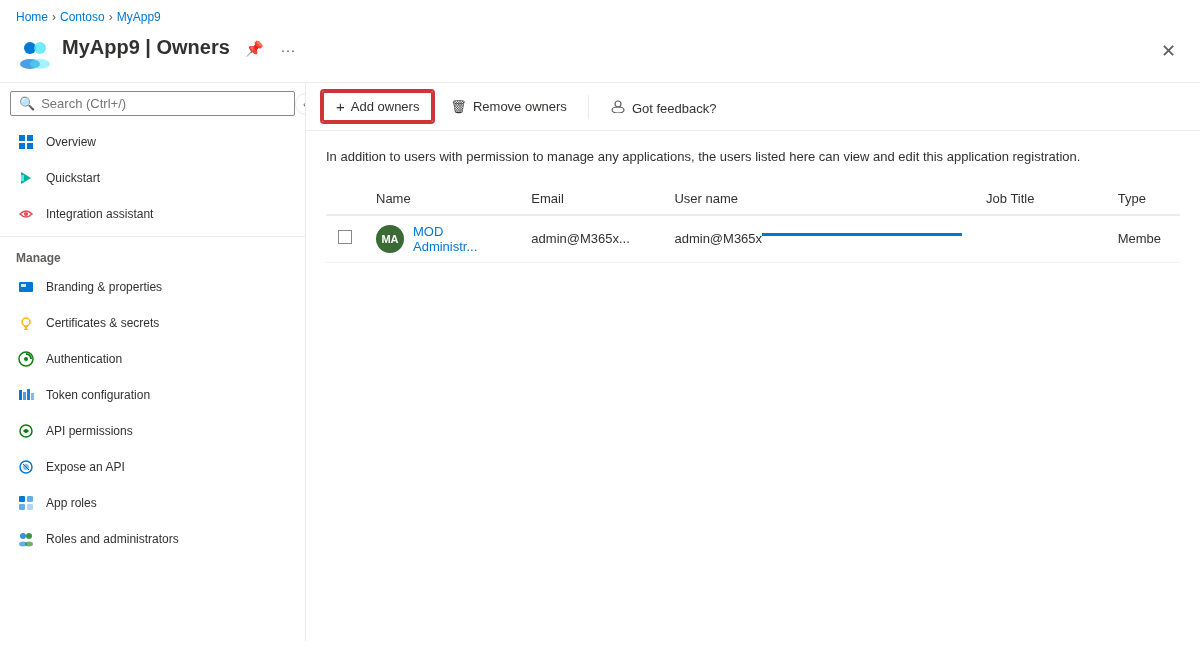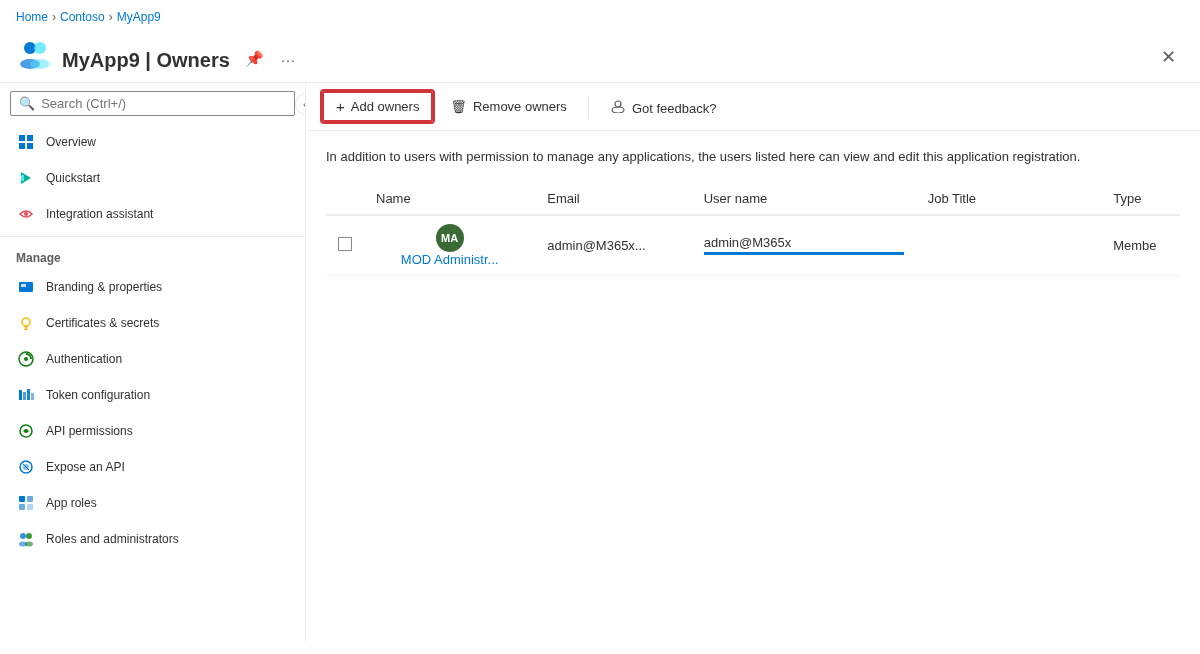--- a/index.html
+++ b/index.html
@@ -8,21 +8,21 @@
     
     .breadcrumb {
       display: flex; align-items: center; padding: 10px 16px 6px 16px;
       font-size: 12px; color: #0078d4;
     }
     .breadcrumb span { color: #605e5c; margin: 0 4px; }
     .breadcrumb a { color: #0078d4; text-decoration: none; cursor: pointer; }
 
     
     .header {
-      display: flex; align-items: flex-end; padding: 6px 16px 10px 16px;
+      display: flex; align-items: flex-start; padding: 6px 16px 10px 16px;
       border-bottom: 1px solid #edebe9;
     }
     .header-icon {
       width: 36px; height: 36px; margin-right: 10px;
       display: flex; align-items: center; justify-content: center;
     }
     .header-title {
       font-size: 20px; font-weight: 600; color: #323130;
     }
     .header-actions {
@@ -135,25 +135,25 @@
     .row-checkbox {
       width: 14px; height: 14px; border: 1px solid #8a8886; cursor: pointer;
       background: #fff; display: inline-block;
     }
 
     .avatar {
       width: 28px; height: 28px; border-radius: 50%; background: #3a6b35;
       color: #fff; display: inline-flex; align-items: center; justify-content: center;
       font-size: 11px; font-weight: 600; flex-shrink: 0;
     }
-    .name-cell { display: flex; align-items: center; gap: 0; flex-direction: column; }
+    .name-cell { display: flex; align-items: center; gap: 9px; }
     .name-link { color: #0078d4; text-decoration: none; cursor: pointer; }
 
     
-    .username-with-bar { display: flex; flex-direction: column; }
+    .username-with-bar { display: flex; }
     .progress-bar-container { height: 3px; background: #edebe9; margin-top: 2px; width: 200px; }
     .progress-bar { height: 3px; background: #0078d4; width: 100%; }
 
     
     .icon-svg { width: 16px; height: 16px; }
 
     
     .owners-selected {
       background: #eff6fc;
       position: relative;

